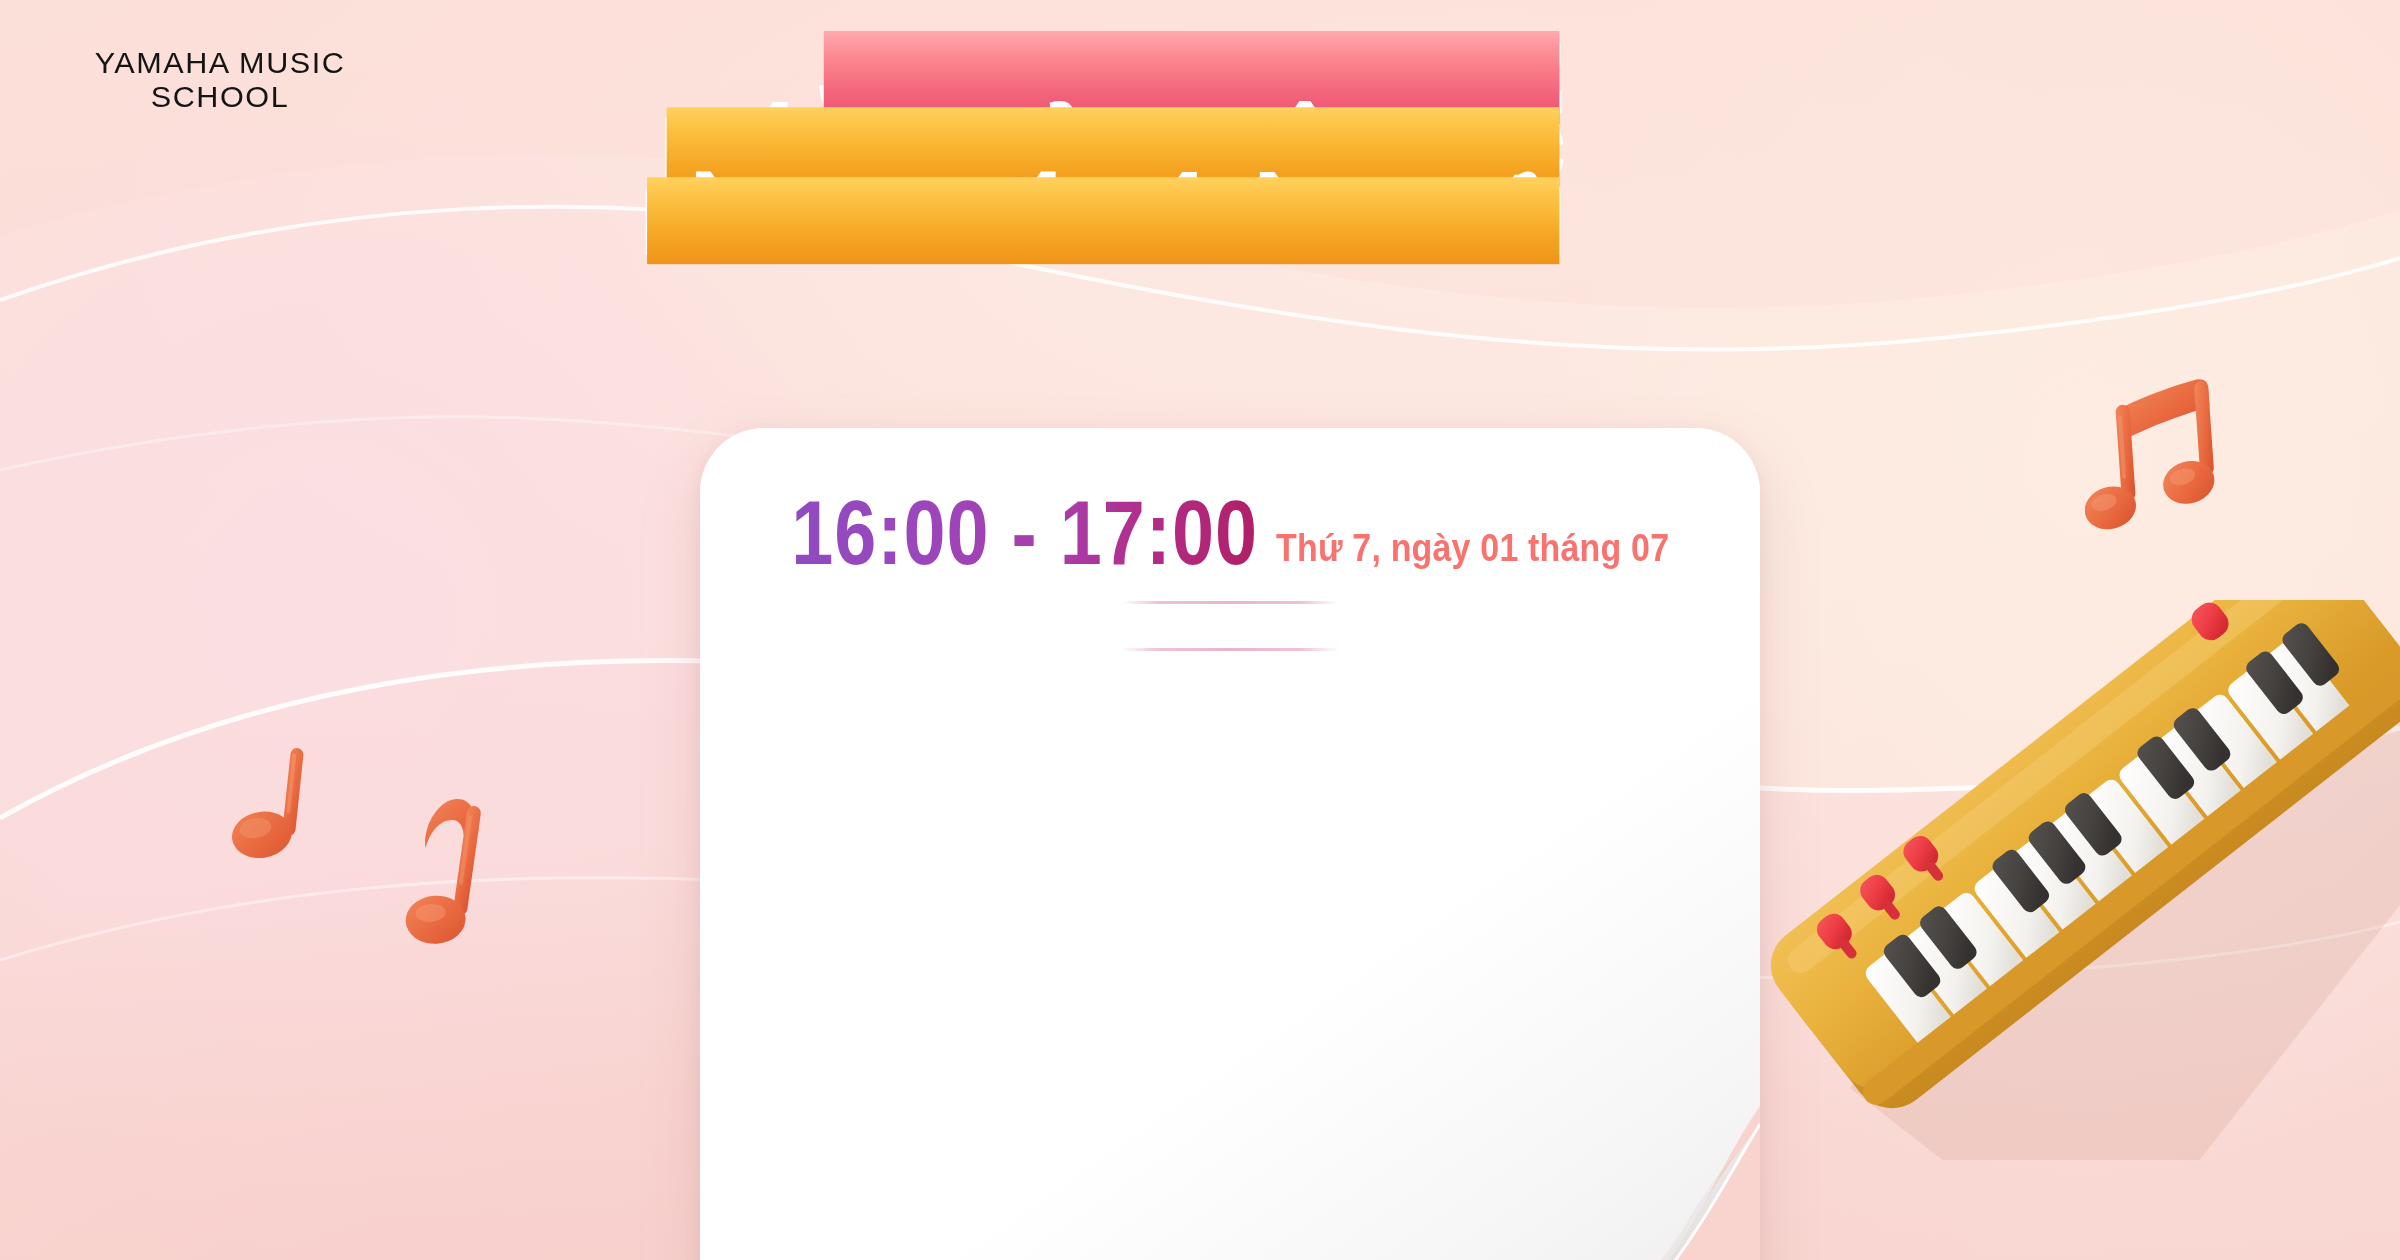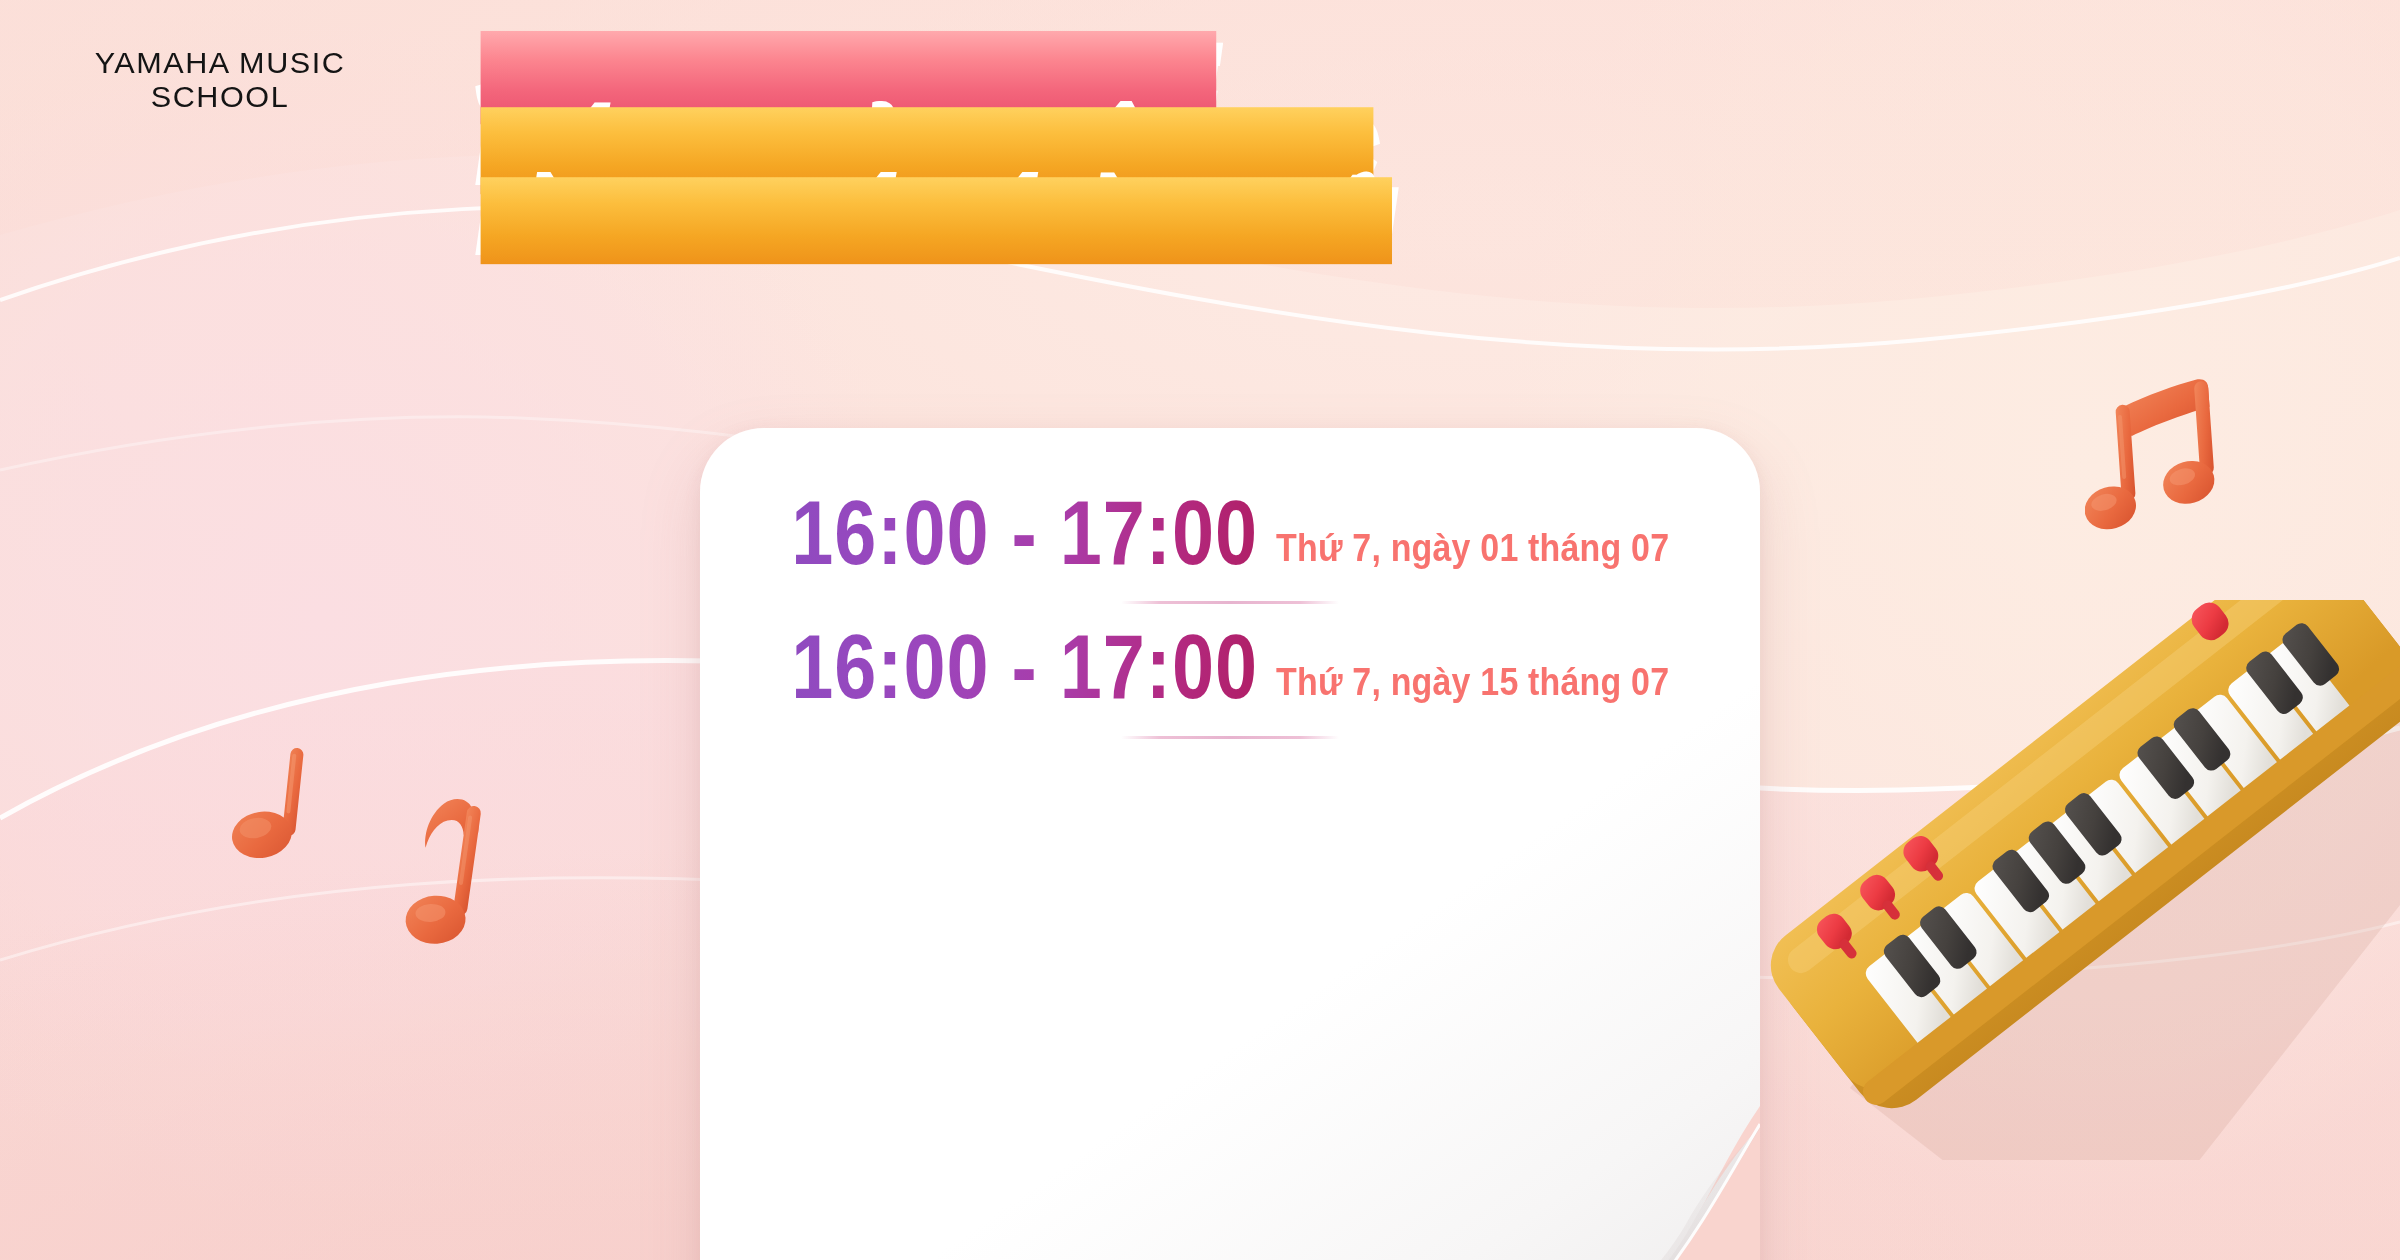--- a/index.html
+++ b/index.html
@@ -50,22 +50,21 @@
     margin-top:22px;
     font-family:"Liberation Sans", sans-serif;
     font-size:30px; color:#141414; letter-spacing:1.5px;
     font-weight:400;
     transform:scaleX(1.02);
   }
 
   
   .headings {
     position:absolute; left:440px; top:36px; width:1160px;
-    text-align:left;
-    font-style:italic;
+    text-align:right;
   }
   .head-line {
     font-family:"Liberation Sans", sans-serif;
     font-weight:bold;
     line-height:1.02;
     letter-spacing:0.5px;
     display:block;
     position:relative;
     transform:scaleY(1.26) scaleX(0.93);
     transform-origin:center top;
@@ -209,24 +208,20 @@
 
     <div class="schedule">
 
       <div class="entry">
         <div class="entry-time">16:00 - 17:00</div>
         <div class="entry-date">Thứ 7, ngày 01 tháng 07</div>
       </div>
 
       <div class="divider"></div>
 
-      <div class="entry">
-        <div class="entry-time">16:00 - 17:00</div>
-        <div class="entry-date">Thứ 7, ngày 15 tháng 07</div>
-      </div>
 
       <div class="divider"></div>
 
 
     </div>
 
     <svg class="card-corner" viewBox="0 0 330 290">
       <defs>
         <linearGradient id="curlG" x1="0" y1="0" x2="1" y2="1">
           <stop offset="0%" stop-color="#ffffff"></stop>

